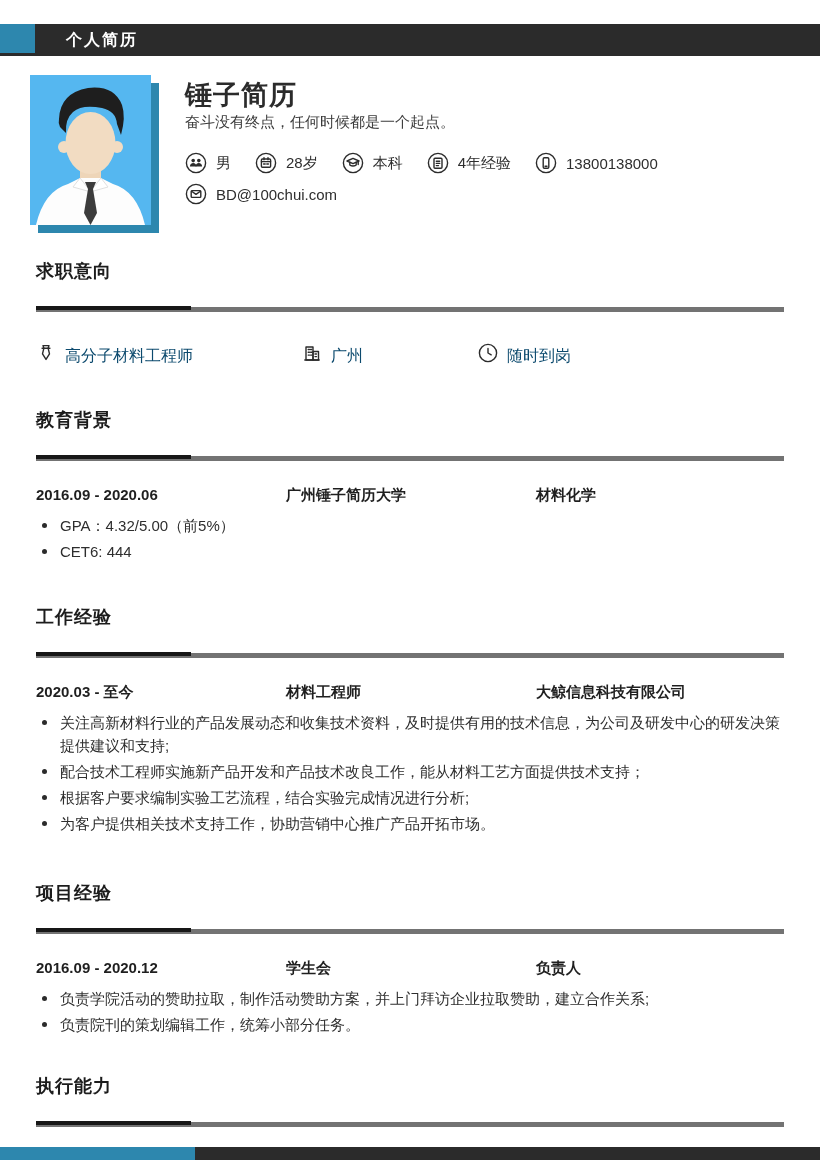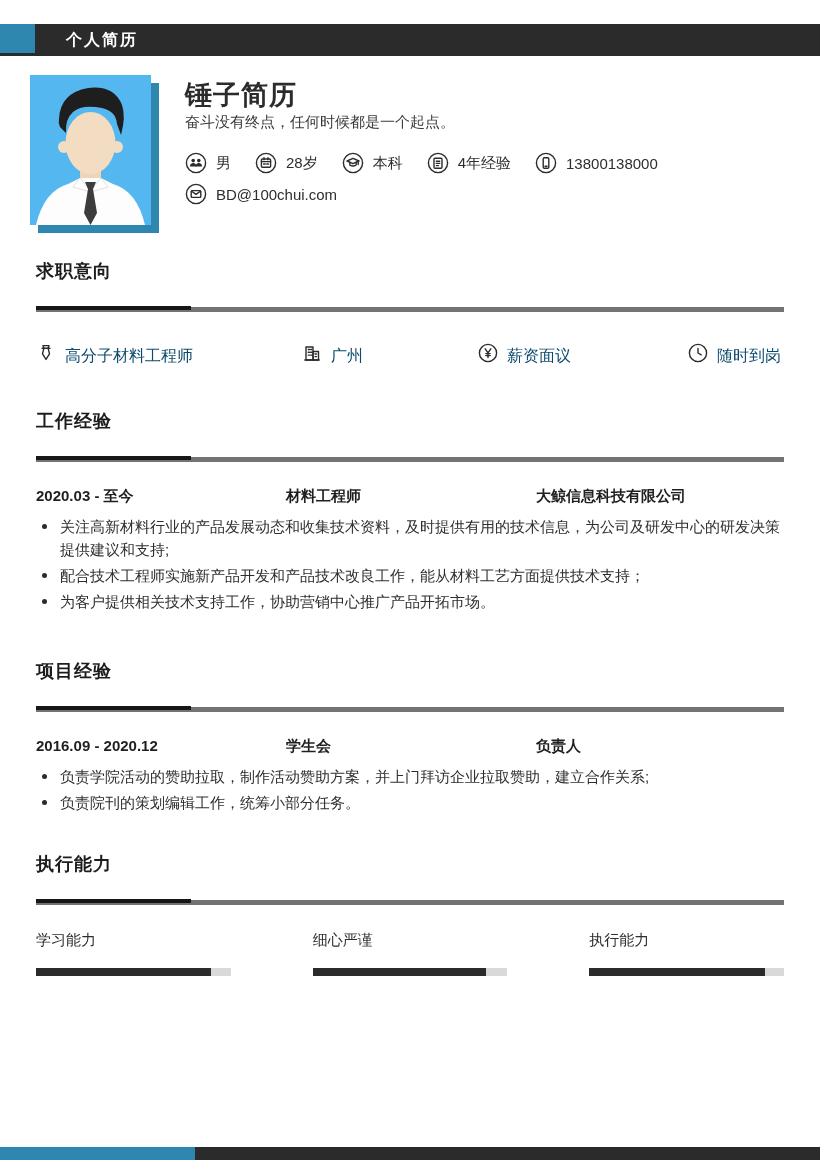--- a/index.html
+++ b/index.html
@@ -179,47 +179,55 @@
         <svg class="sicon" viewBox="0 0 20 20">
           <rect class="ic" x="4" y="4" width="7" height="13"></rect>
           <rect class="ic" x="11" y="8.5" width="5.5" height="8.5"></rect>
           <path class="ic" d="M2.8 17 h14.4 M6.2 6.5 h1.2 M8.6 6.5 h1.2 M6.2 9.3 h1.2 M8.6 9.3 h1.2 M6.2 12.1 h1.2 M8.6 12.1 h1.2 M13 11 h1.5 M13 13.6 h1.5"></path>
         </svg>
         <span class="itext">广州</span>
       </div>
       <div class="intent-item">
         <svg class="sicon" viewBox="0 0 20 20">
           <circle class="ic" cx="10" cy="10" r="8.6"></circle>
-          <path class="ic" d="M7.2 5.8 L10 9.8 L12.8 5.8 M10 9.8 v4.8 M7.8 10.6 h4.4 M7.8 12.6 h4.4"></path>
-        </svg>
-        <span class="itext">薪资面议</span>
-      </div>
-      <div class="intent-item">
-        <svg class="sicon" viewBox="0 0 20 20">
-          <circle class="ic" cx="10" cy="10" r="8.6"></circle>
           <path class="ic" d="M10 5.4 V10 L13.2 11.8"></path>
         </svg>
         <span class="itext">随时到岗</span>
       </div>
     </div>
   </div>
 
+  <div class="section s-education">
+    <div class="sec-head">
+      <h2>教育背景</h2>
+    </div>
+    <div class="detail-row">
+      <span>2016.09 - 2020.06</span>
+      <span>广州锤子简历大学</span>
+      <span>材料化学</span>
+    </div>
+    <ul class="bullets">
+      <li>GPA：4.32/5.00（前5%）</li>
+      <li>CET6: 444</li>
+    </ul>
+  </div>
 
   <div class="section s-work">
     <div class="sec-head">
       <h2>工作经验</h2>
     </div>
     <div class="detail-row">
       <span>2020.03 - 至今</span>
       <span>材料工程师</span>
       <span>大鲸信息科技有限公司</span>
     </div>
     <ul class="bullets">
       <li>关注高新材料行业的产品发展动态和收集技术资料，及时提供有用的技术信息，为公司及研发中心的研发决策提供建议和支持;</li>
       <li>配合技术工程师实施新产品开发和产品技术改良工作，能从材料工艺方面提供技术支持；</li>
+      <li>根据客户要求编制实验工艺流程，结合实验完成情况进行分析;</li>
       <li>为客户提供相关技术支持工作，协助营销中心推广产品开拓市场。</li>
     </ul>
   </div>
 
   <div class="section s-project">
     <div class="sec-head">
       <h2>项目经验</h2>
     </div>
     <div class="detail-row">
       <span>2016.09 - 2020.12</span>

